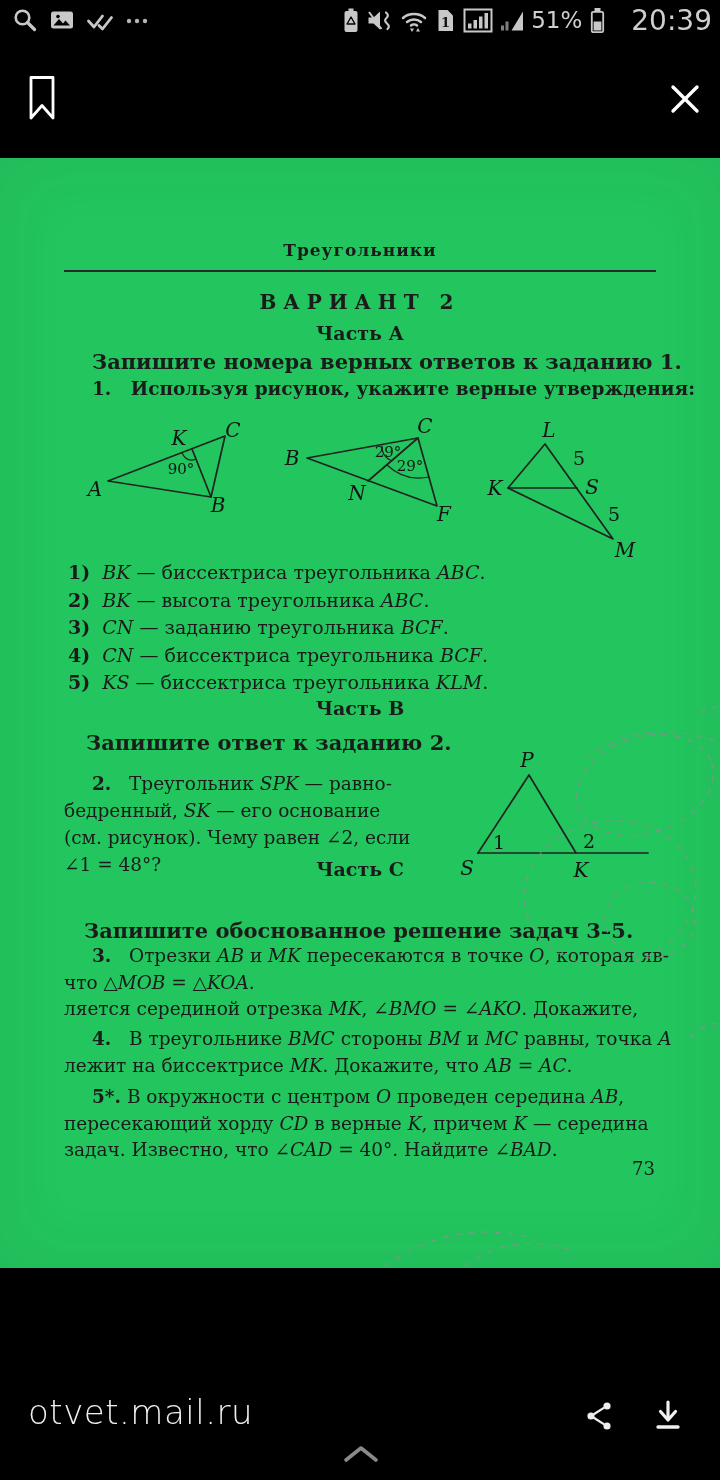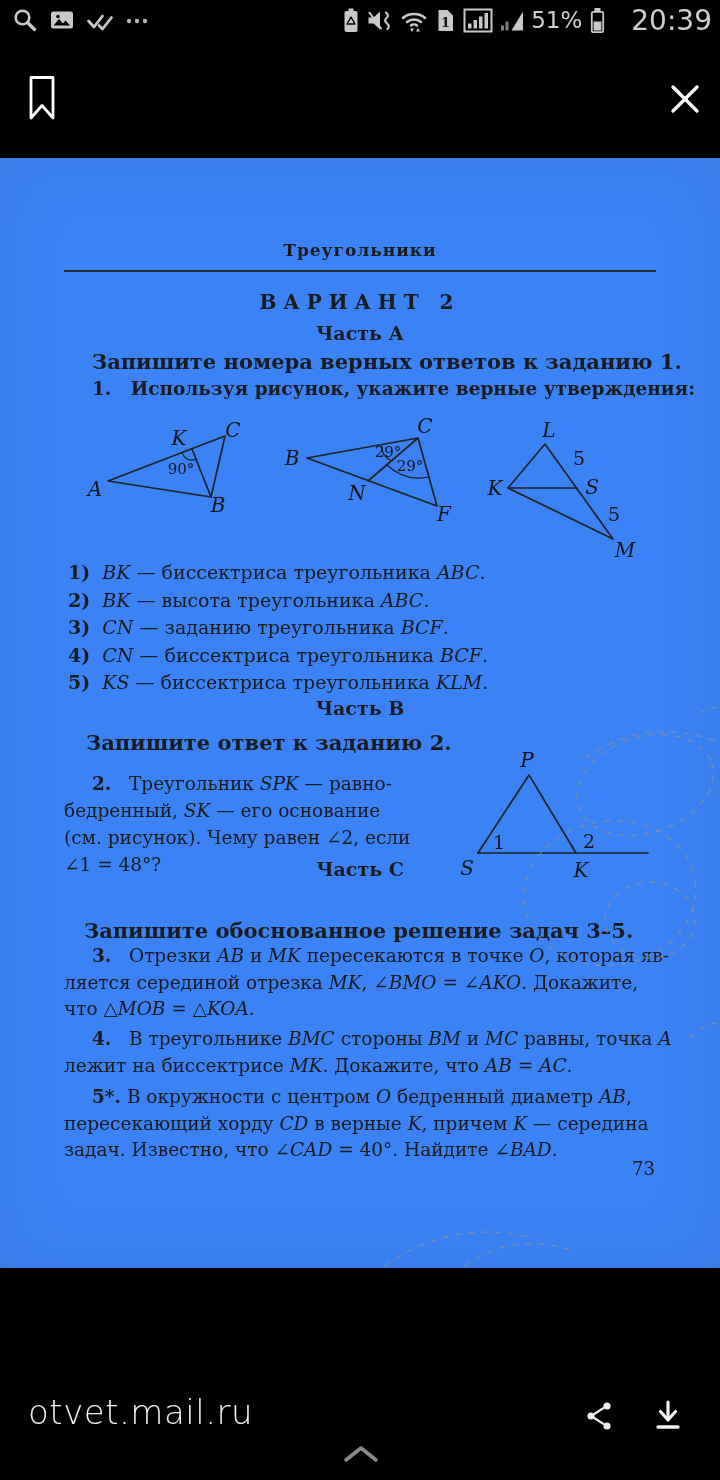--- a/index.html
+++ b/index.html
@@ -7,21 +7,21 @@
        font-family:"DejaVu Serif",serif;}
   
   .statusbar{position:absolute;left:0;top:0;width:720px;height:40px;background:#000;}
   .sb-left{position:absolute;left:12px;top:0;height:40px;display:flex;align-items:center;gap:11px;}
   .sb-right{position:absolute;right:8px;top:0;height:40px;display:flex;align-items:center;gap:7px;}
   .sb-text{font-family:"DejaVu Sans",sans-serif;color:#cfcfcf;font-size:23px;}
   .sb-time{font-size:28px;margin-left:18px;}
   
   .icon-btn{position:absolute;background:none;border:none;padding:0;cursor:pointer;}
   
-  .page{position:absolute;left:0;top:158px;width:720px;height:1110px;background:#3b82f6;
+  .page{position:absolute;left:0;top:158px;width:720px;height:1110px;background:#22c55e;
         color:#1b1b1b;box-shadow:inset 0 0 70px rgba(60,55,45,.08);}
   .abs{position:absolute;}
   .center{left:0;width:720px;text-align:center;}
   .running-head{font-size:17px;font-weight:bold;letter-spacing:1px;}
   .rule{left:64px;width:592px;height:0;border-top:2px solid #2a2a2a;}
   .variant{font-size:20px;font-weight:bold;letter-spacing:7px;}
   .sect-head{font-size:19px;font-weight:bold;}
   .instr{font-size:21px;font-weight:bold;white-space:pre;}
   .tline{white-space:pre;font-size:18.5px;}
   .stline{white-space:pre;font-size:19px;height:27.5px;line-height:27.5px;}
@@ -193,31 +193,31 @@
       <text class="vlabel" x="581" y="877" text-anchor="middle">K</text>
       <text class="blabel" x="499" y="849" text-anchor="middle">1</text>
       <text class="blabel" x="589" y="848" text-anchor="middle">2</text>
     </svg>
 
     <div class="abs center sect-head" style="top:700px;">Часть С</div>
     <div class="abs instr" style="top:760px;left:84px;">Запишите обоснованное решение задач 3–5.</div>
 
     <div class="abs p26" style="top:785px;left:64px;">
       <div class="tline indent"><span class="bnum">3.</span><span>   Отрезки </span><span class="math">AB</span><span> и </span><span class="math">MK</span><span> пересекаются в точке </span><span class="math">O</span><span>, которая яв-</span></div>
+      <div class="tline"><span>что △</span><span class="math">MOB</span><span> = △</span><span class="math">KOA</span><span>.</span></div>
       <div class="tline"><span>ляется серединой отрезка </span><span class="math">MK</span><span>, ∠</span><span class="math">BMO</span><span> = ∠</span><span class="math">AKO</span><span>. Докажите,</span></div>
-      <div class="tline"><span>что △</span><span class="math">MOB</span><span> = △</span><span class="math">KOA</span><span>.</span></div>
     </div>
 
     <div class="abs p26" style="top:868px;left:64px;">
       <div class="tline indent"><span class="bnum">4.</span><span>   В треугольнике </span><span class="math">BMC</span><span> стороны </span><span class="math">BM</span><span> и </span><span class="math">MC</span><span> равны, точка </span><span class="math">A</span></div>
       <div class="tline"><span>лежит на биссектрисе </span><span class="math">MK</span><span>. Докажите, что </span><span class="math">AB</span><span> = </span><span class="math">AC</span><span>.</span></div>
     </div>
 
     <div class="abs p26" style="top:926px;left:64px;">
-      <div class="tline indent"><span class="bnum">5*.</span><span> В окружности с центром </span><span class="math">O</span><span> бедренный диаметр </span><span class="math">AB</span><span>,</span></div>
+      <div class="tline indent"><span class="bnum">5*.</span><span> В окружности с центром </span><span class="math">O</span><span> проведен середина </span><span class="math">AB</span><span>,</span></div>
       <div class="tline"><span>пересекающий хорду </span><span class="math">CD</span><span> в верные </span><span class="math">K</span><span>, причем </span><span class="math">K</span><span> — середина</span></div>
       <div class="tline"><span>задач. Известно, что ∠</span><span class="math">CAD</span><span> = 40°. Найдите ∠</span><span class="math">BAD</span><span>.</span></div>
     </div>
 
     <div class="abs pagenum" style="top:1000px;left:600px;width:55px;text-align:right;">73</div>
 
     <svg class="abs" style="left:0;top:0;pointer-events:none;" width="720" height="1110" viewBox="0 0 720 1110">
       <g stroke="#8f8f8f" stroke-width="1.3" fill="none" stroke-dasharray="6 7" opacity="0.75">
         <path d="M585 600 Q645 558 716 583"></path>
         <ellipse cx="645" cy="627" rx="70" ry="48" transform="rotate(-18 645 627)"></ellipse>

